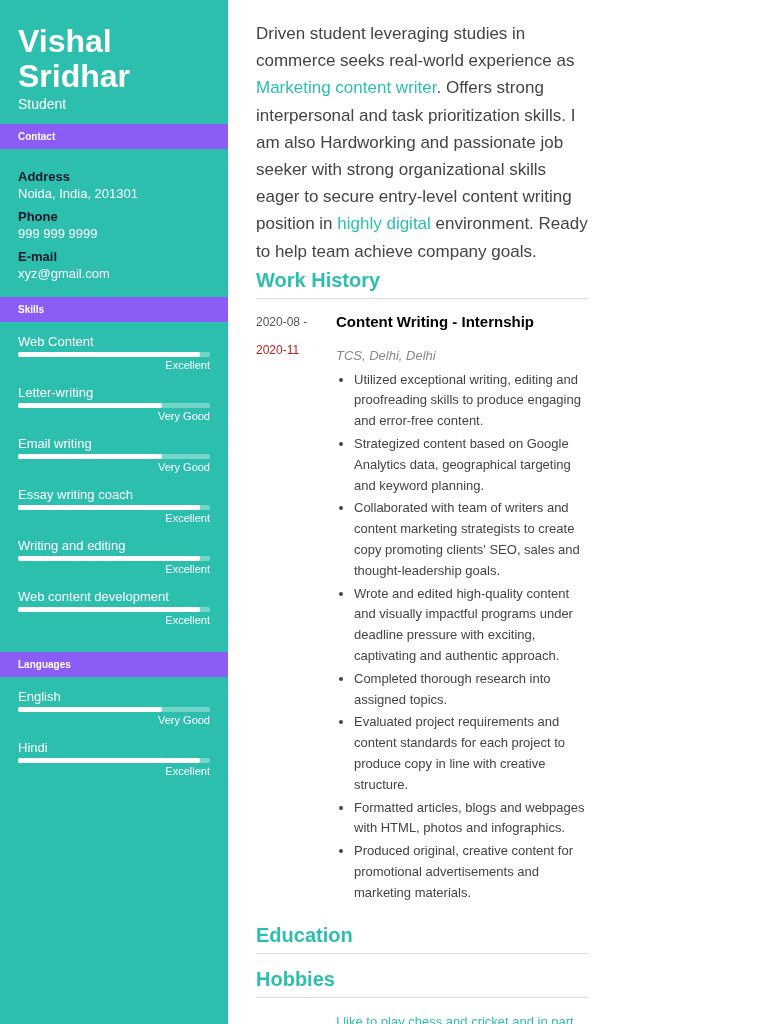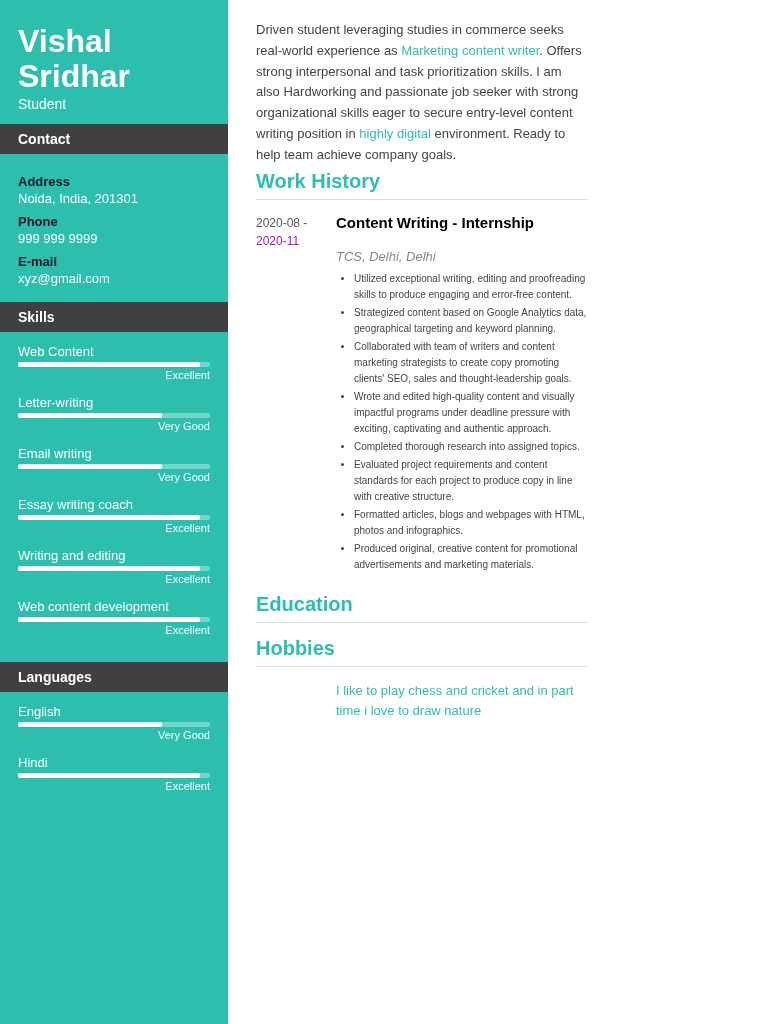--- a/index.html
+++ b/index.html
@@ -34,23 +34,23 @@
       color: #fff;
       line-height: 1.1;
     }
     .sidebar-name .title {
       font-size: 14px;
       color: #fff;
       margin-top: 2px;
       font-weight: 400;
     }
     .sidebar-section-header {
-      background-color: #404040;
-      color: #fff;
-      font-size: 14px;
+      background-color: #8b5cf6;
+      color: #fff;
+      font-size: 10px;
       font-weight: 700;
       padding: 7px 18px;
       margin-top: 0;
     }
     .sidebar-content {
       padding: 12px 18px;
     }
     .contact-label {
       font-weight: 700;
       font-size: 13px;
@@ -114,21 +114,21 @@
       text-align: right;
     }
 
     
     .main-content {
       flex: 1;
       padding: 20px 28px 20px 28px;
       background: #fff;
     }
     .summary-text {
-      font-size: 13px;
+      font-size: 17px;
       color: #444;
       line-height: 1.6;
       margin-bottom: 0;
     }
     .summary-text a, .highlight-teal {
       color: #2dbfad;
       text-decoration: none;
     }
     .section-title {
       font-size: 20px;
@@ -146,41 +146,42 @@
       display: flex;
       margin-bottom: 18px;
     }
     .work-dates {
       min-width: 80px;
       font-size: 12px;
       color: #555;
       line-height: 1.5;
     }
     .work-dates .date-end {
-      color: #a21caf;
+      color: #b91c1c;
+      margin-top: 10px;
     }
     .work-details {
       flex: 1;
     }
     .work-title {
       font-size: 15px;
       font-weight: 700;
       color: #000000;
       margin-bottom: 18px;
     }
     .work-company {
       font-size: 13px;
       color: #888;
       font-style: italic;
       margin-bottom: 7px;
     }
     .work-bullets {
       list-style: disc;
       padding-left: 18px;
-      font-size: 10px;
+      font-size: 13px;
       color: #444;
       line-height: 1.6;
     }
     .work-bullets li {
       margin-bottom: 2px;
     }
     .edu-entry {
       margin-bottom: 14px;
       padding-left: 80px;
     }

